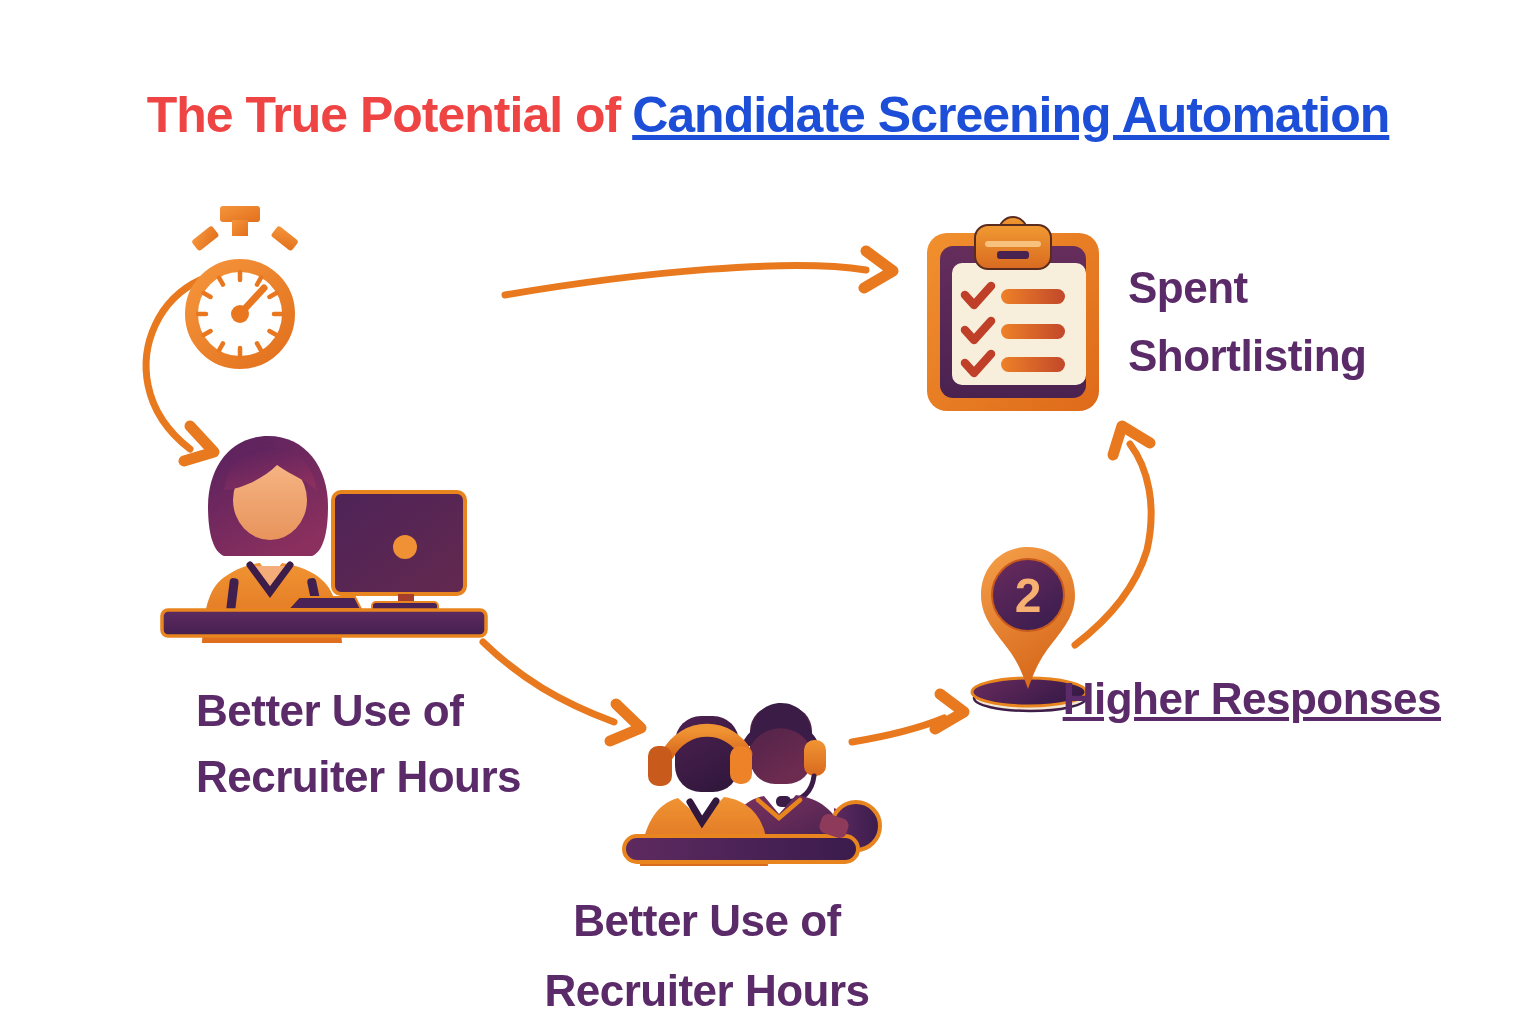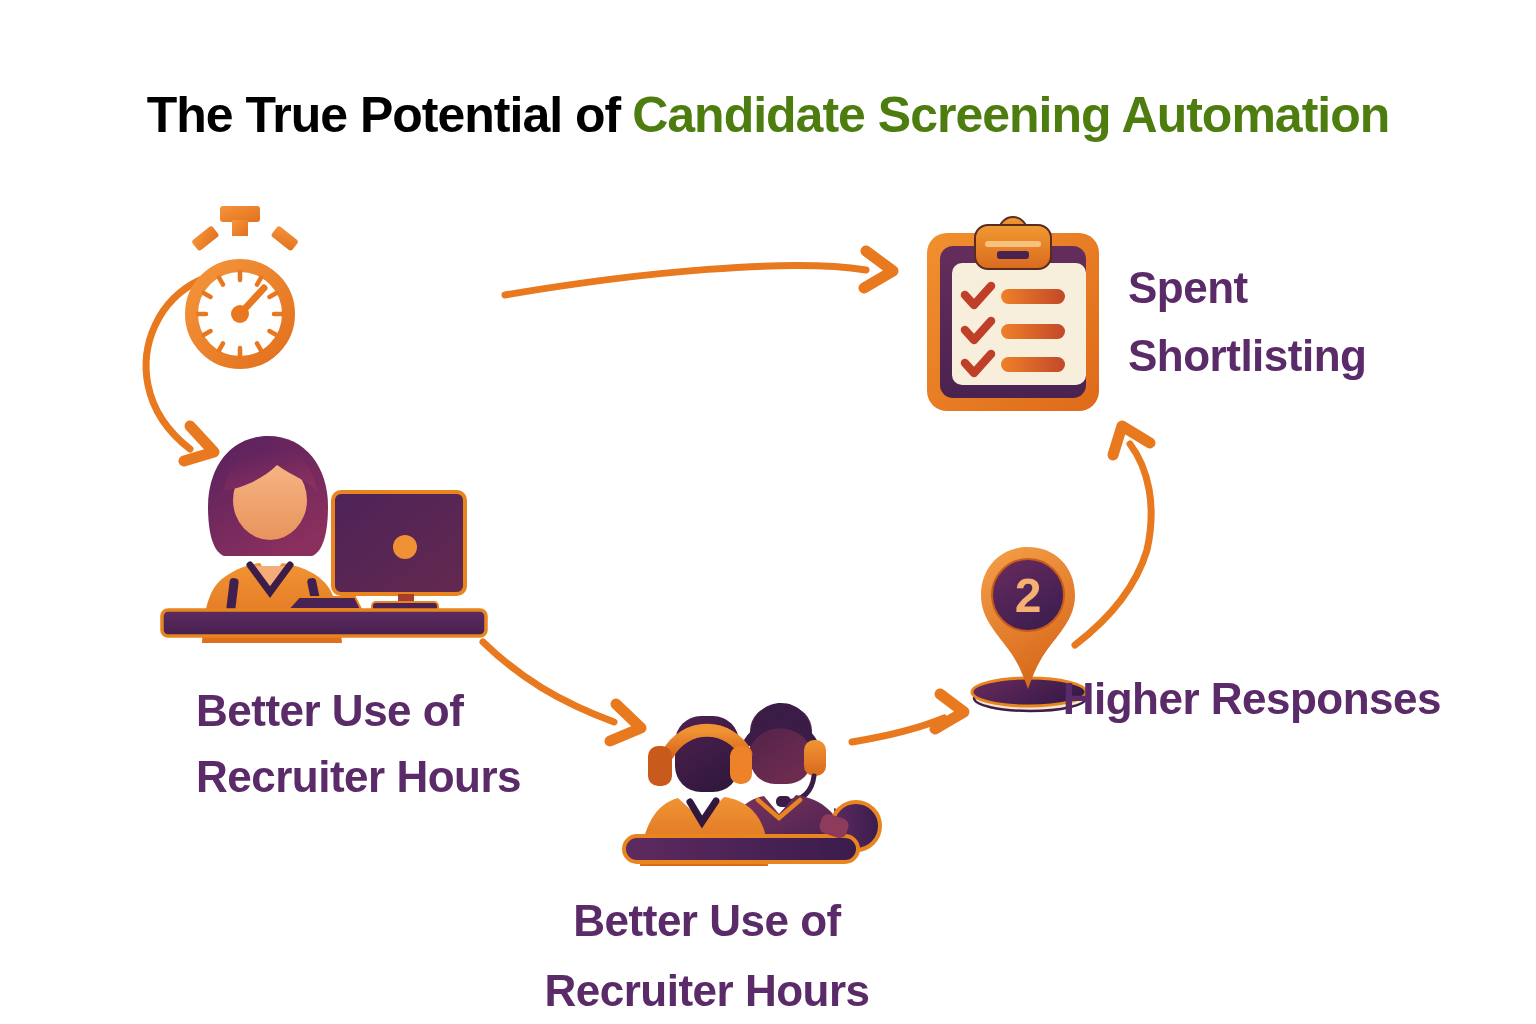--- a/index.html
+++ b/index.html
@@ -6,28 +6,28 @@
   .canvas{
     position:relative;width:1536px;height:1024px;overflow:hidden;
     background:#ffffff;
     font-family:"Liberation Sans","DejaVu Sans",sans-serif;
   }
   .title{
     position:absolute;top:86px;left:0;width:100%;
     text-align:center;font-size:50px;font-weight:700;letter-spacing:-1px;
     white-space:nowrap;
   }
-  .title .prefix{color:#000000;margin-right:12px;margin-top:8px;}
-  .title .highlight{color:#4d7c0f;}
+  .title .prefix{color:#ef4444;margin-right:12px;margin-top:8px;}
+  .title .highlight{color:#1d4ed8;text-decoration:underline;}
   .label{
     position:absolute;font-size:44px;font-weight:600;letter-spacing:-0.5px;
     color:#5B2A68;line-height:64px;white-space:nowrap;
   }
   .label.center{text-align:center;}
-  .label.right{}
+  .label.right{text-decoration:underline;}
   .icon{position:absolute;}
   .icon svg{display:block;}
   .arrows{position:absolute;left:0;top:0;pointer-events:none;}
 </style>
 </head>
 <body>
 
 <div class="canvas">
 
   <div class="title">

